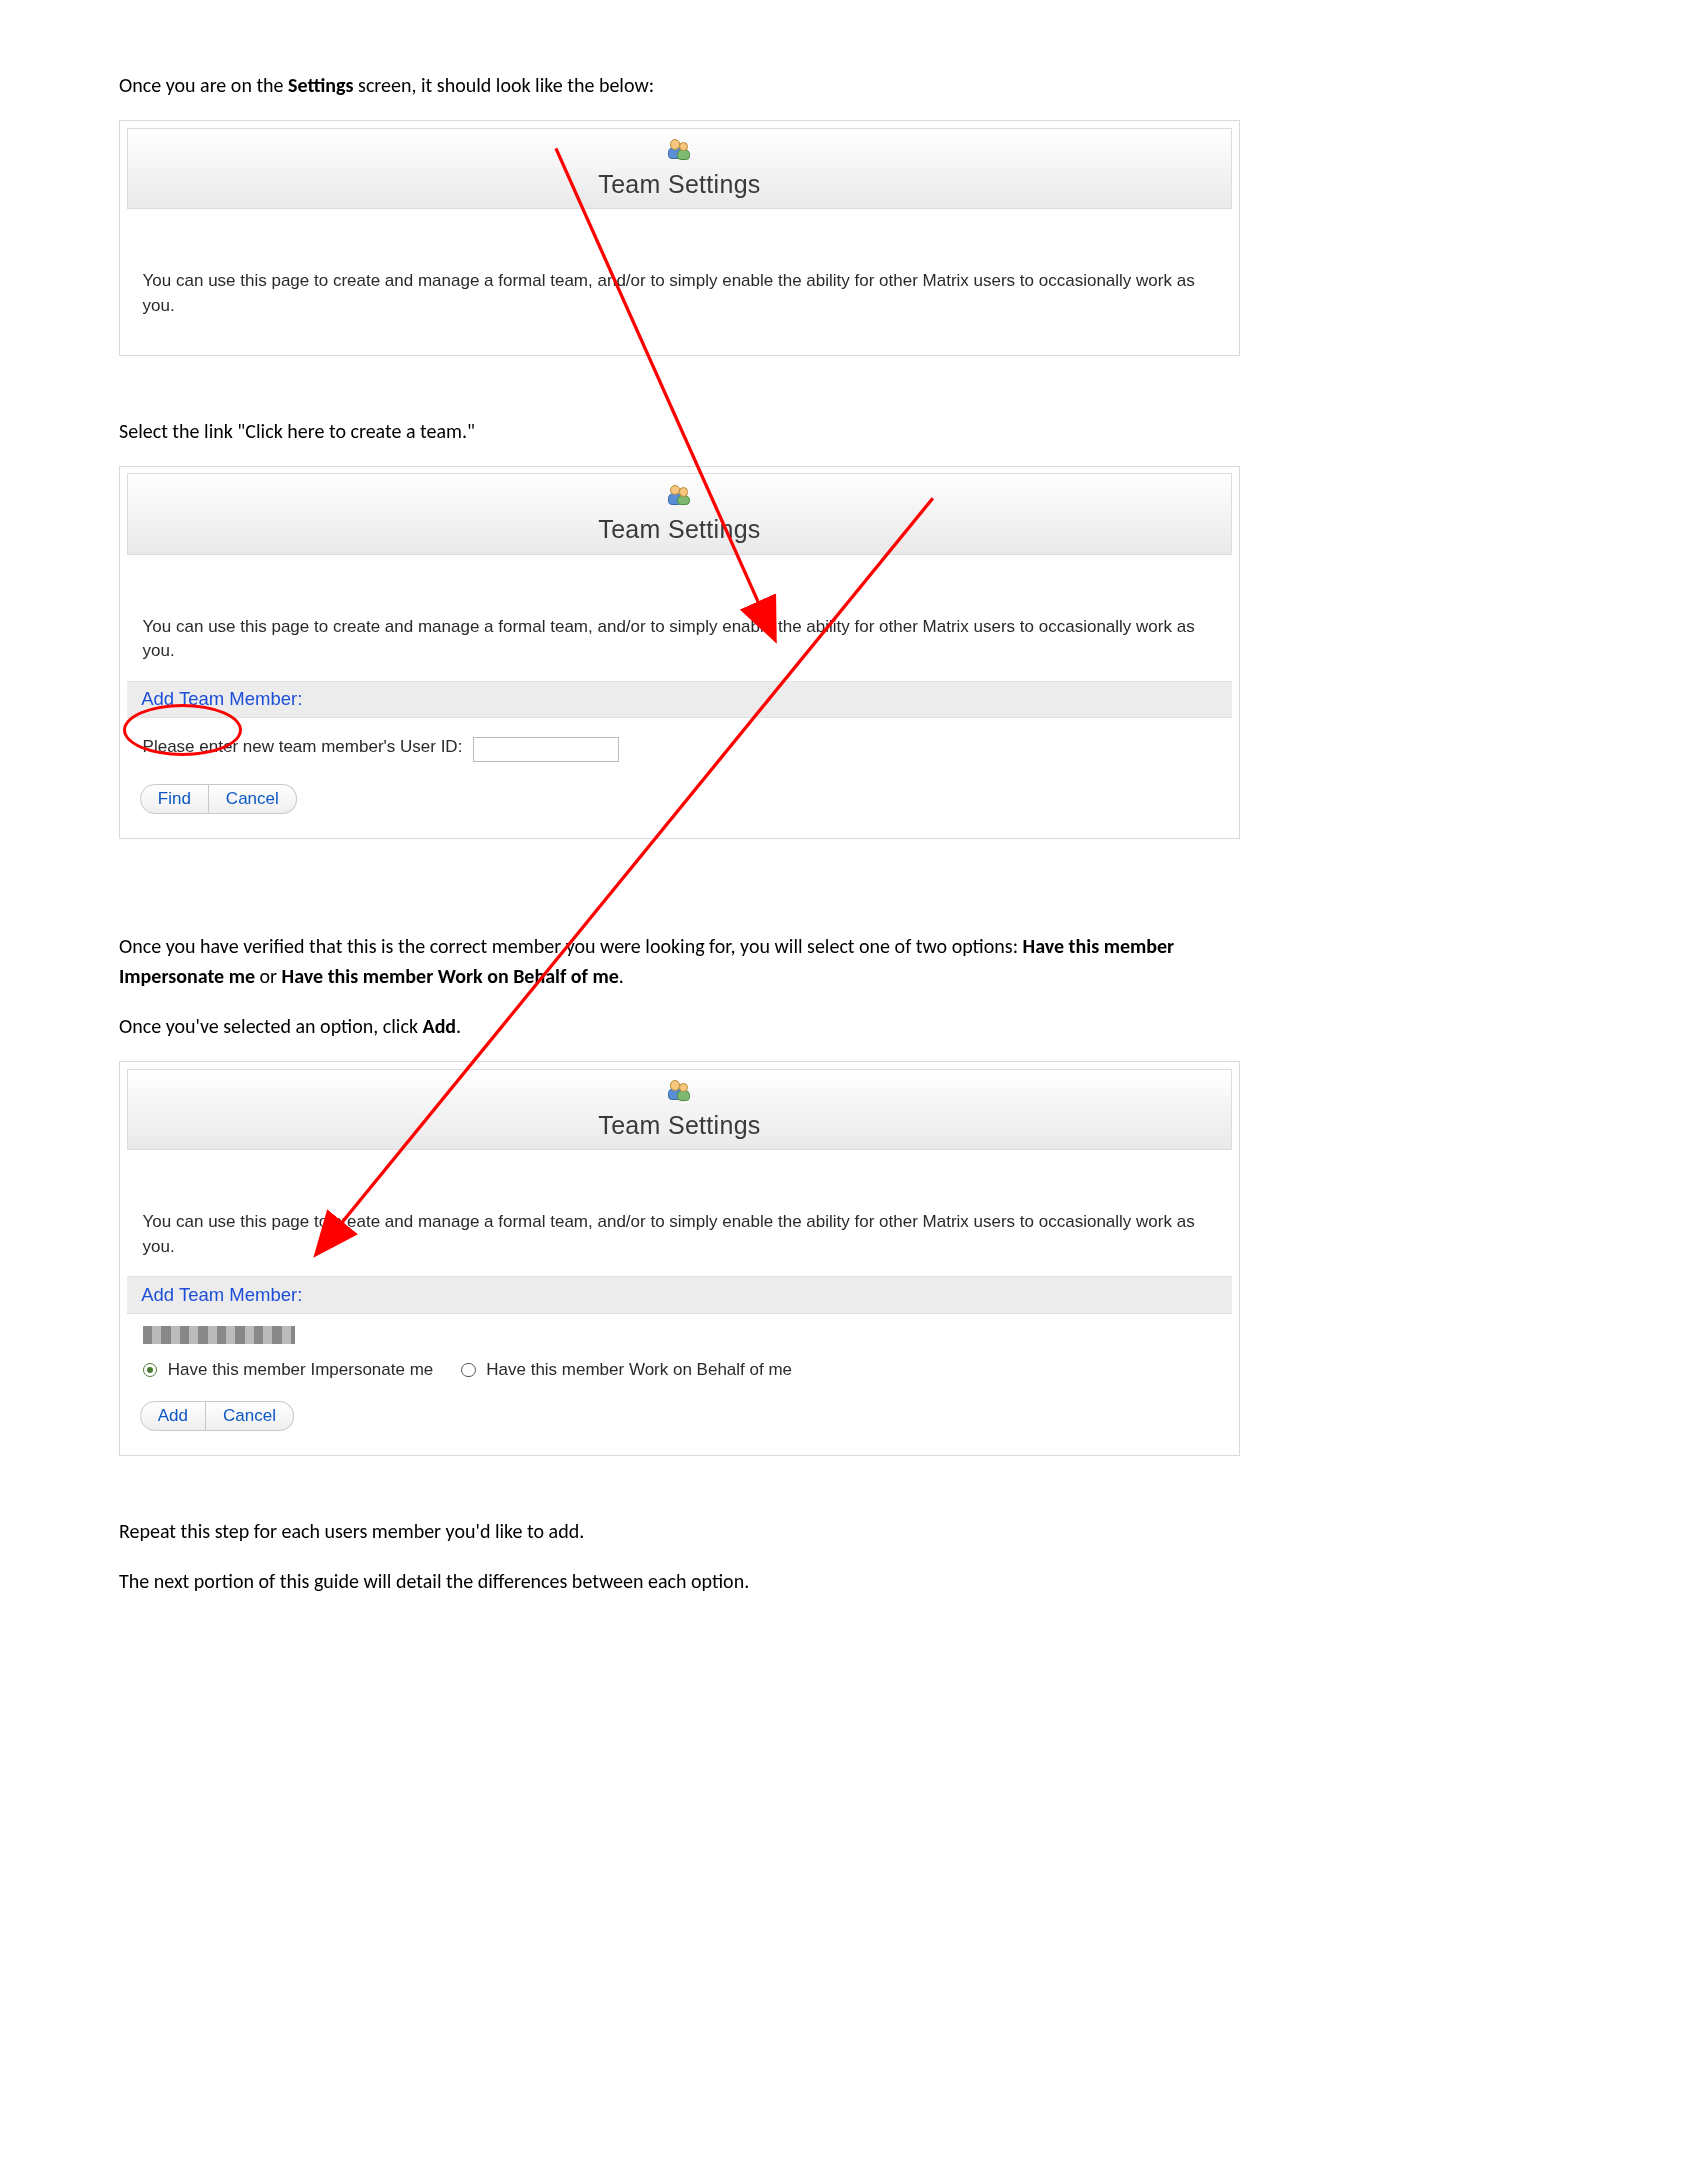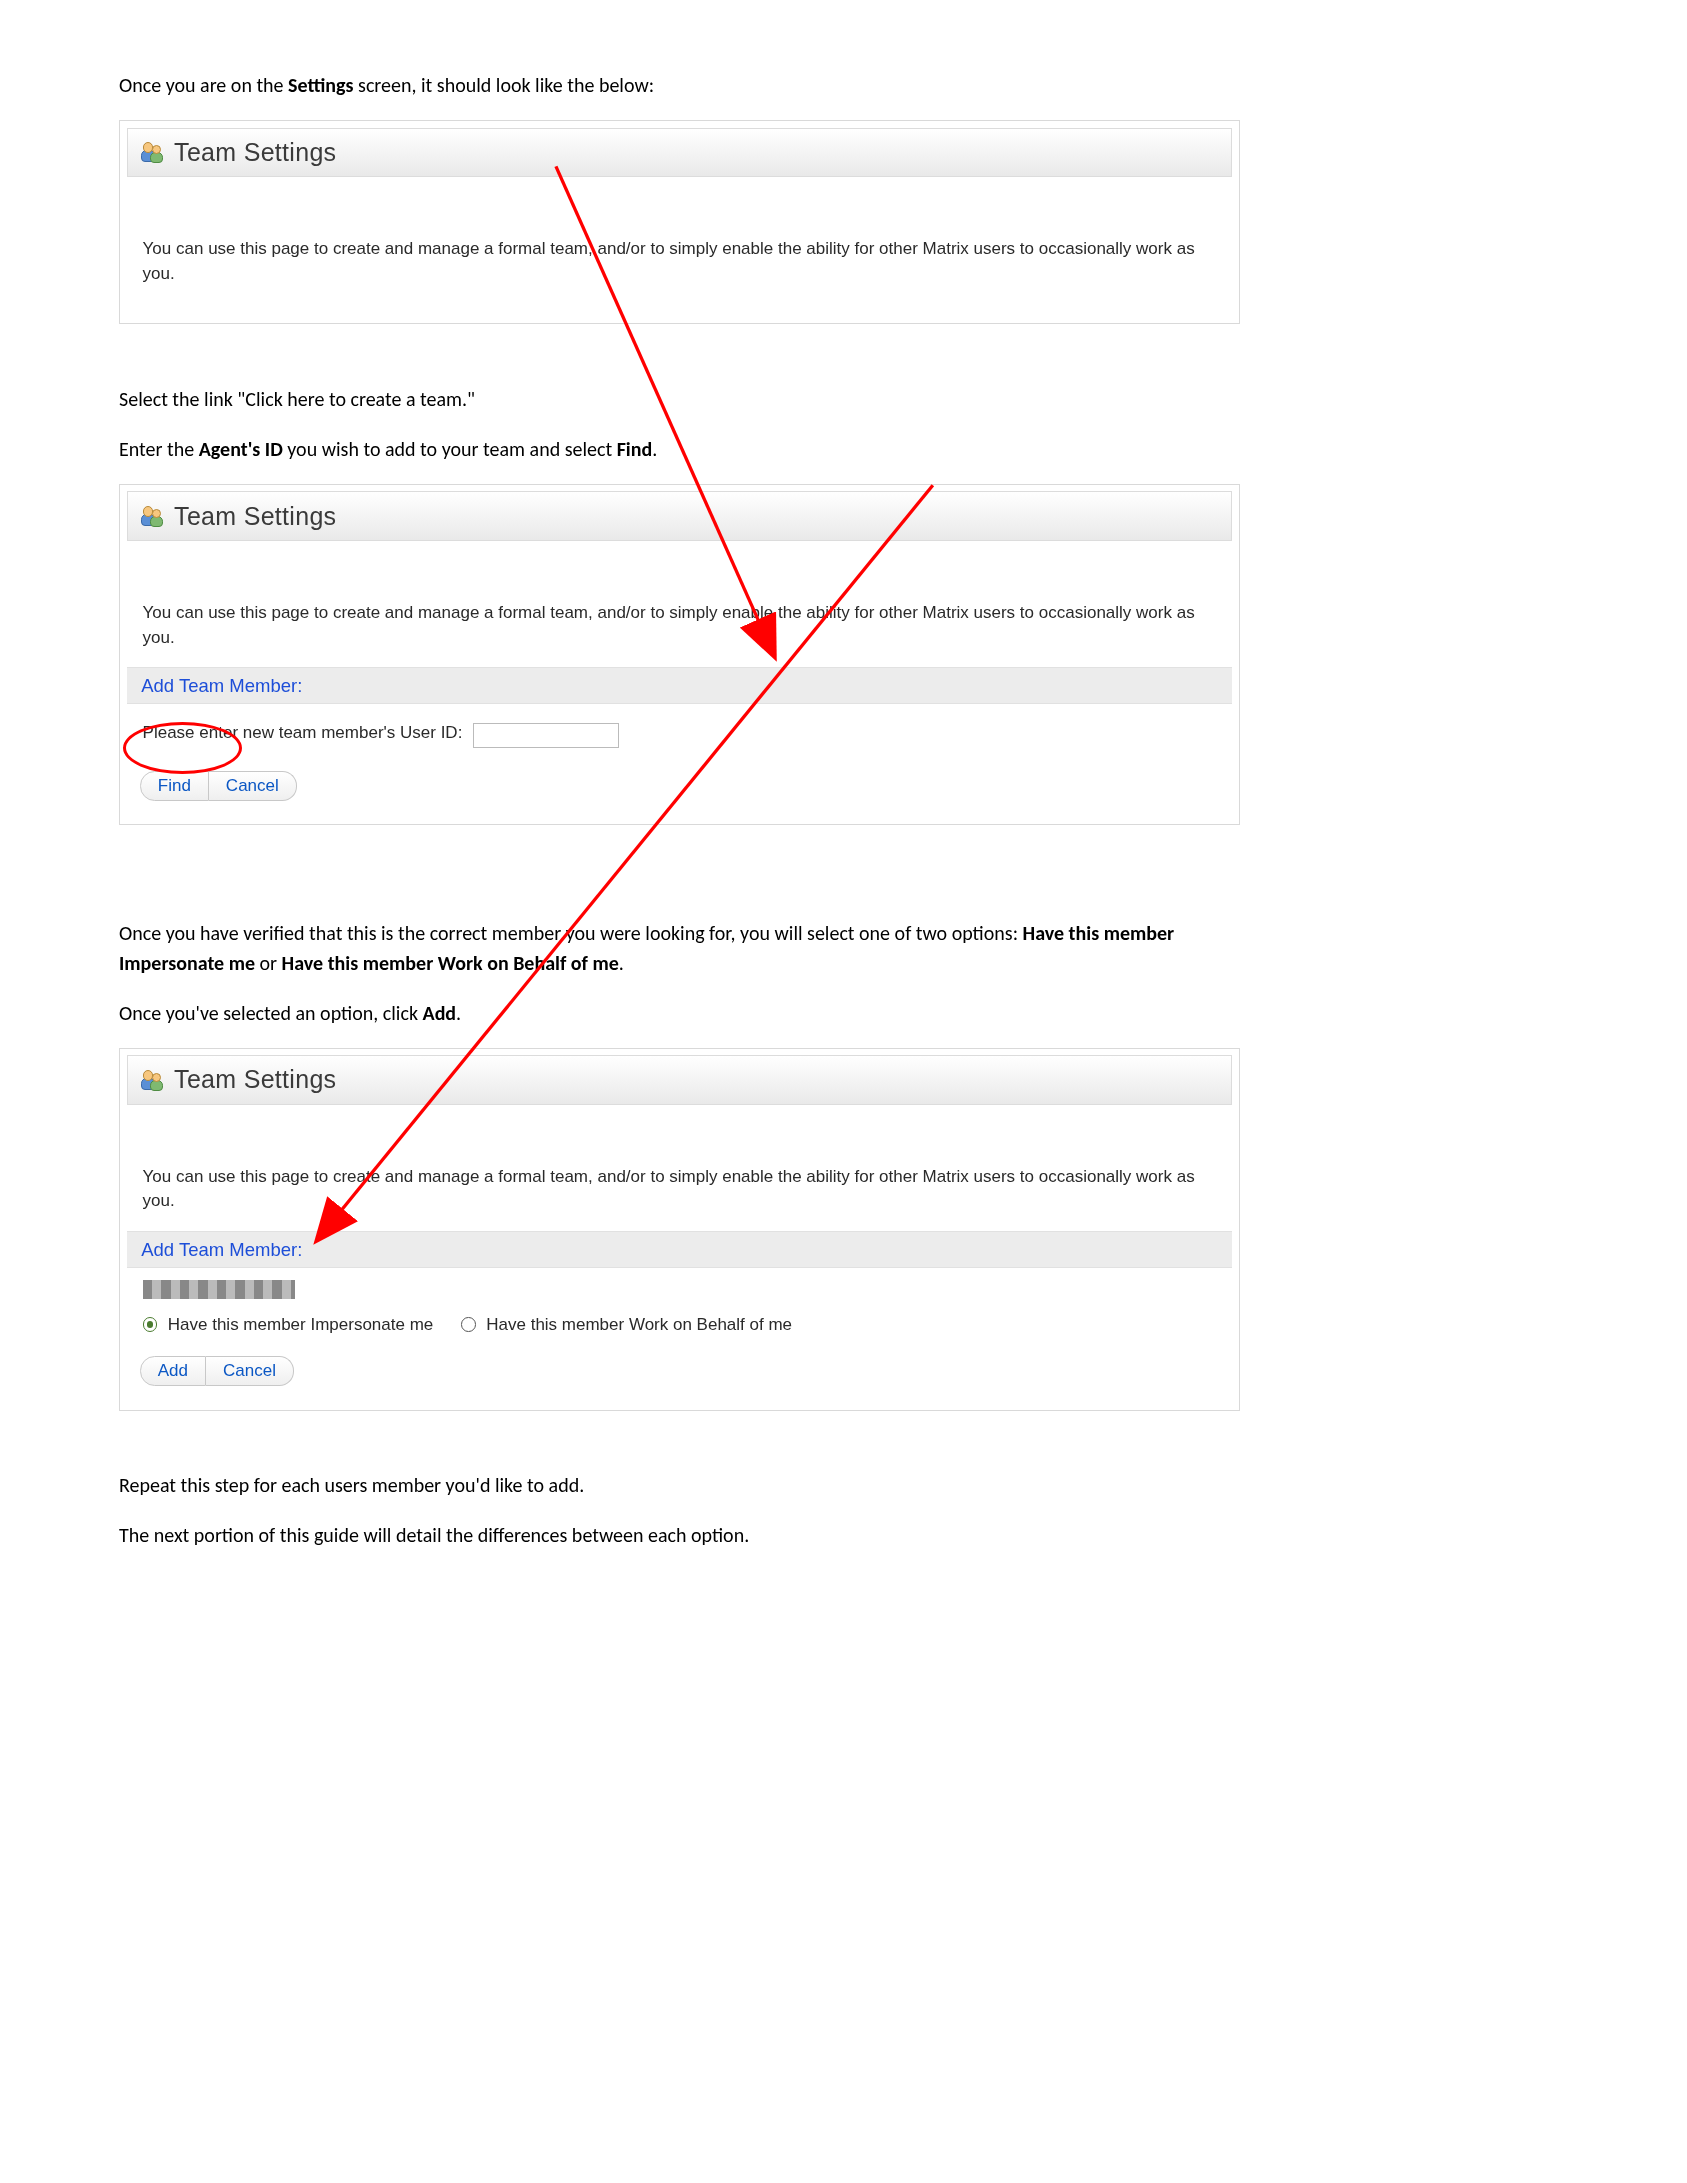--- a/index.html
+++ b/index.html
@@ -31,20 +31,21 @@
     margin: 13.2px 0 26.5px 0;
     padding: 6.6px;
   }
   .panel-header {
     background: linear-gradient(#ffffff, #e9e9e9);
     border: 0.7px solid #dcdcdc;
     padding: 9.3px 13.2px;
     display: flex;
     align-items: center;
     gap: 9.3px;
+    flex-direction: column;
   }
   .panel-title {
     font-size: 25px;
     color: #3a3a3a;
     font-weight: 400;
     letter-spacing: 0.3px;
   }
   .panel-body {
     padding: 16px 16px 13.2px 16px;
     font-size: 17px;
@@ -199,23 +200,20 @@
       </div>
       <div class="panel-body">
         <p class="panel-para">You can use this page to create and manage a formal team, and/or to simply enable the ability for other Matrix users to occasionally work as you.</p>
       </div>
     </div>
   </div>
 
   <div class="section-gap"></div>
 
   <p class="body-text">Select the link "Click here to create a team."</p>
-  <p class="body-text">
-    <span>Enter the </span><span class="bold">Agent's ID</span><span> you wish to add to your team and select </span><span class="bold">Find</span><span>.</span>
-  </p>
 
   <div class="step-block" style="position:relative;">
     <div class="panel">
       <div class="panel-header">
         <span class="team-icon">
           <span class="body1"></span>
             <span class="head1"></span>
             <span class="body2"></span>
             <span class="head2"></span>
         </span>

